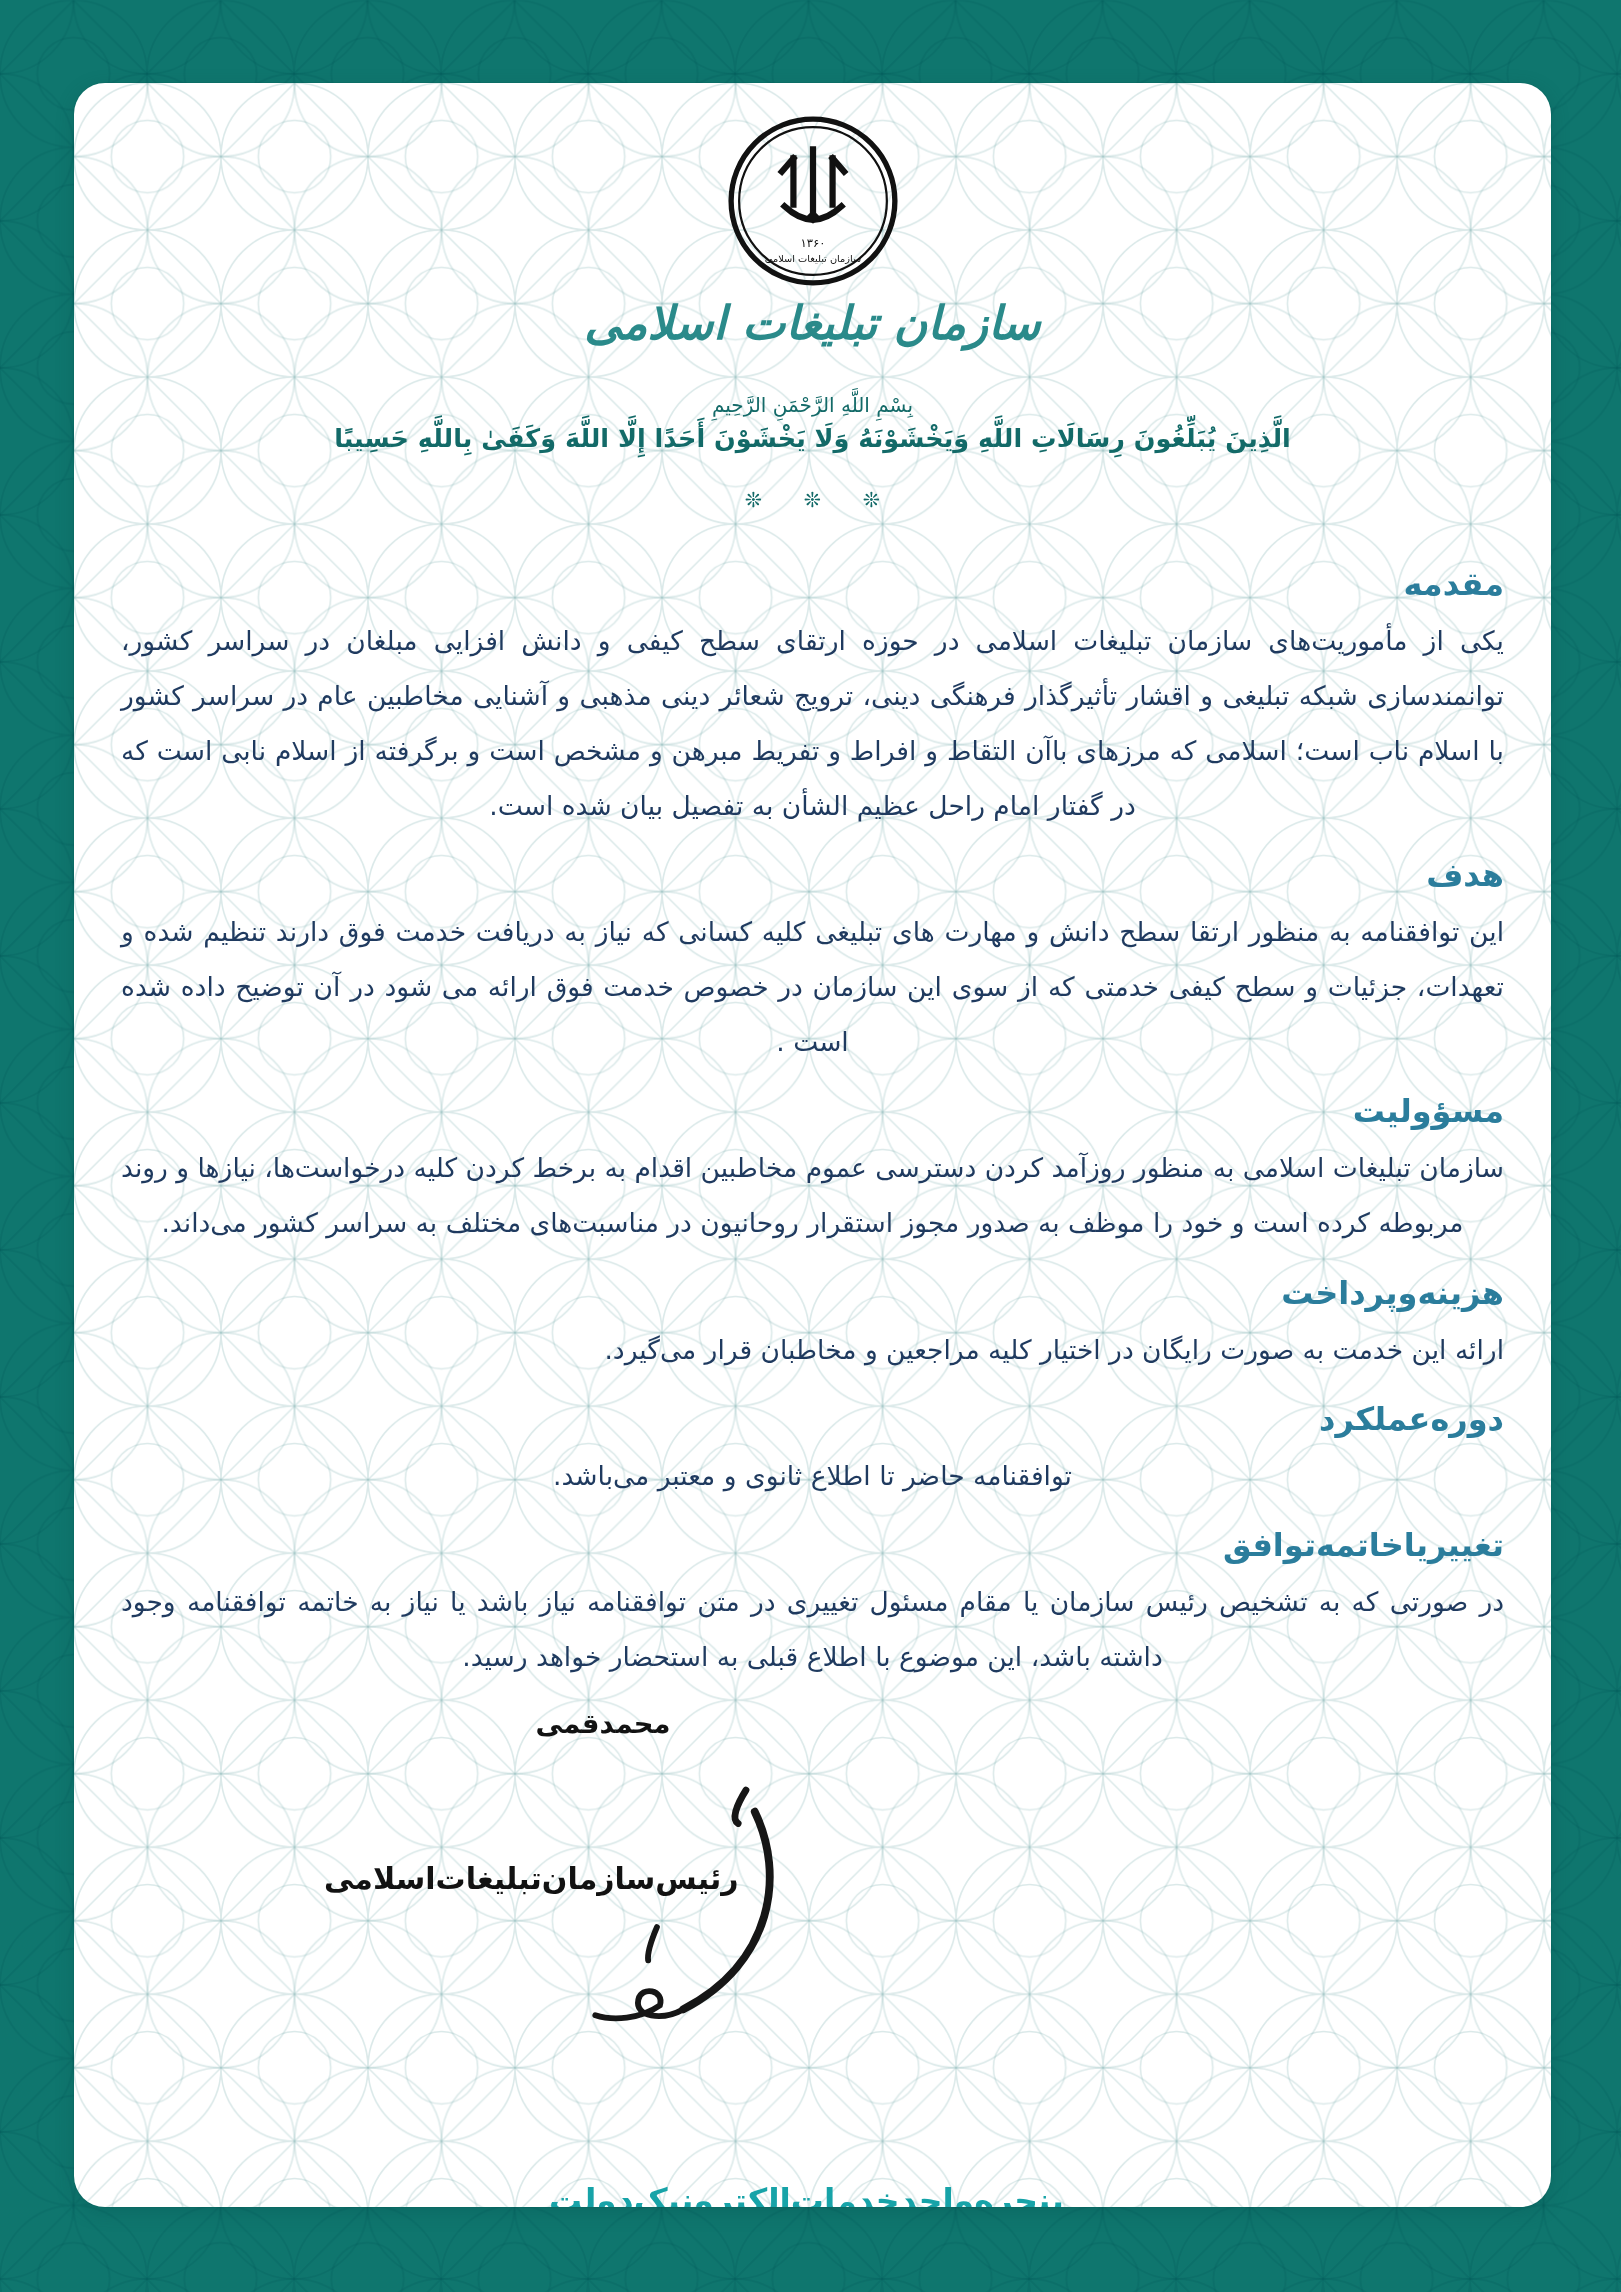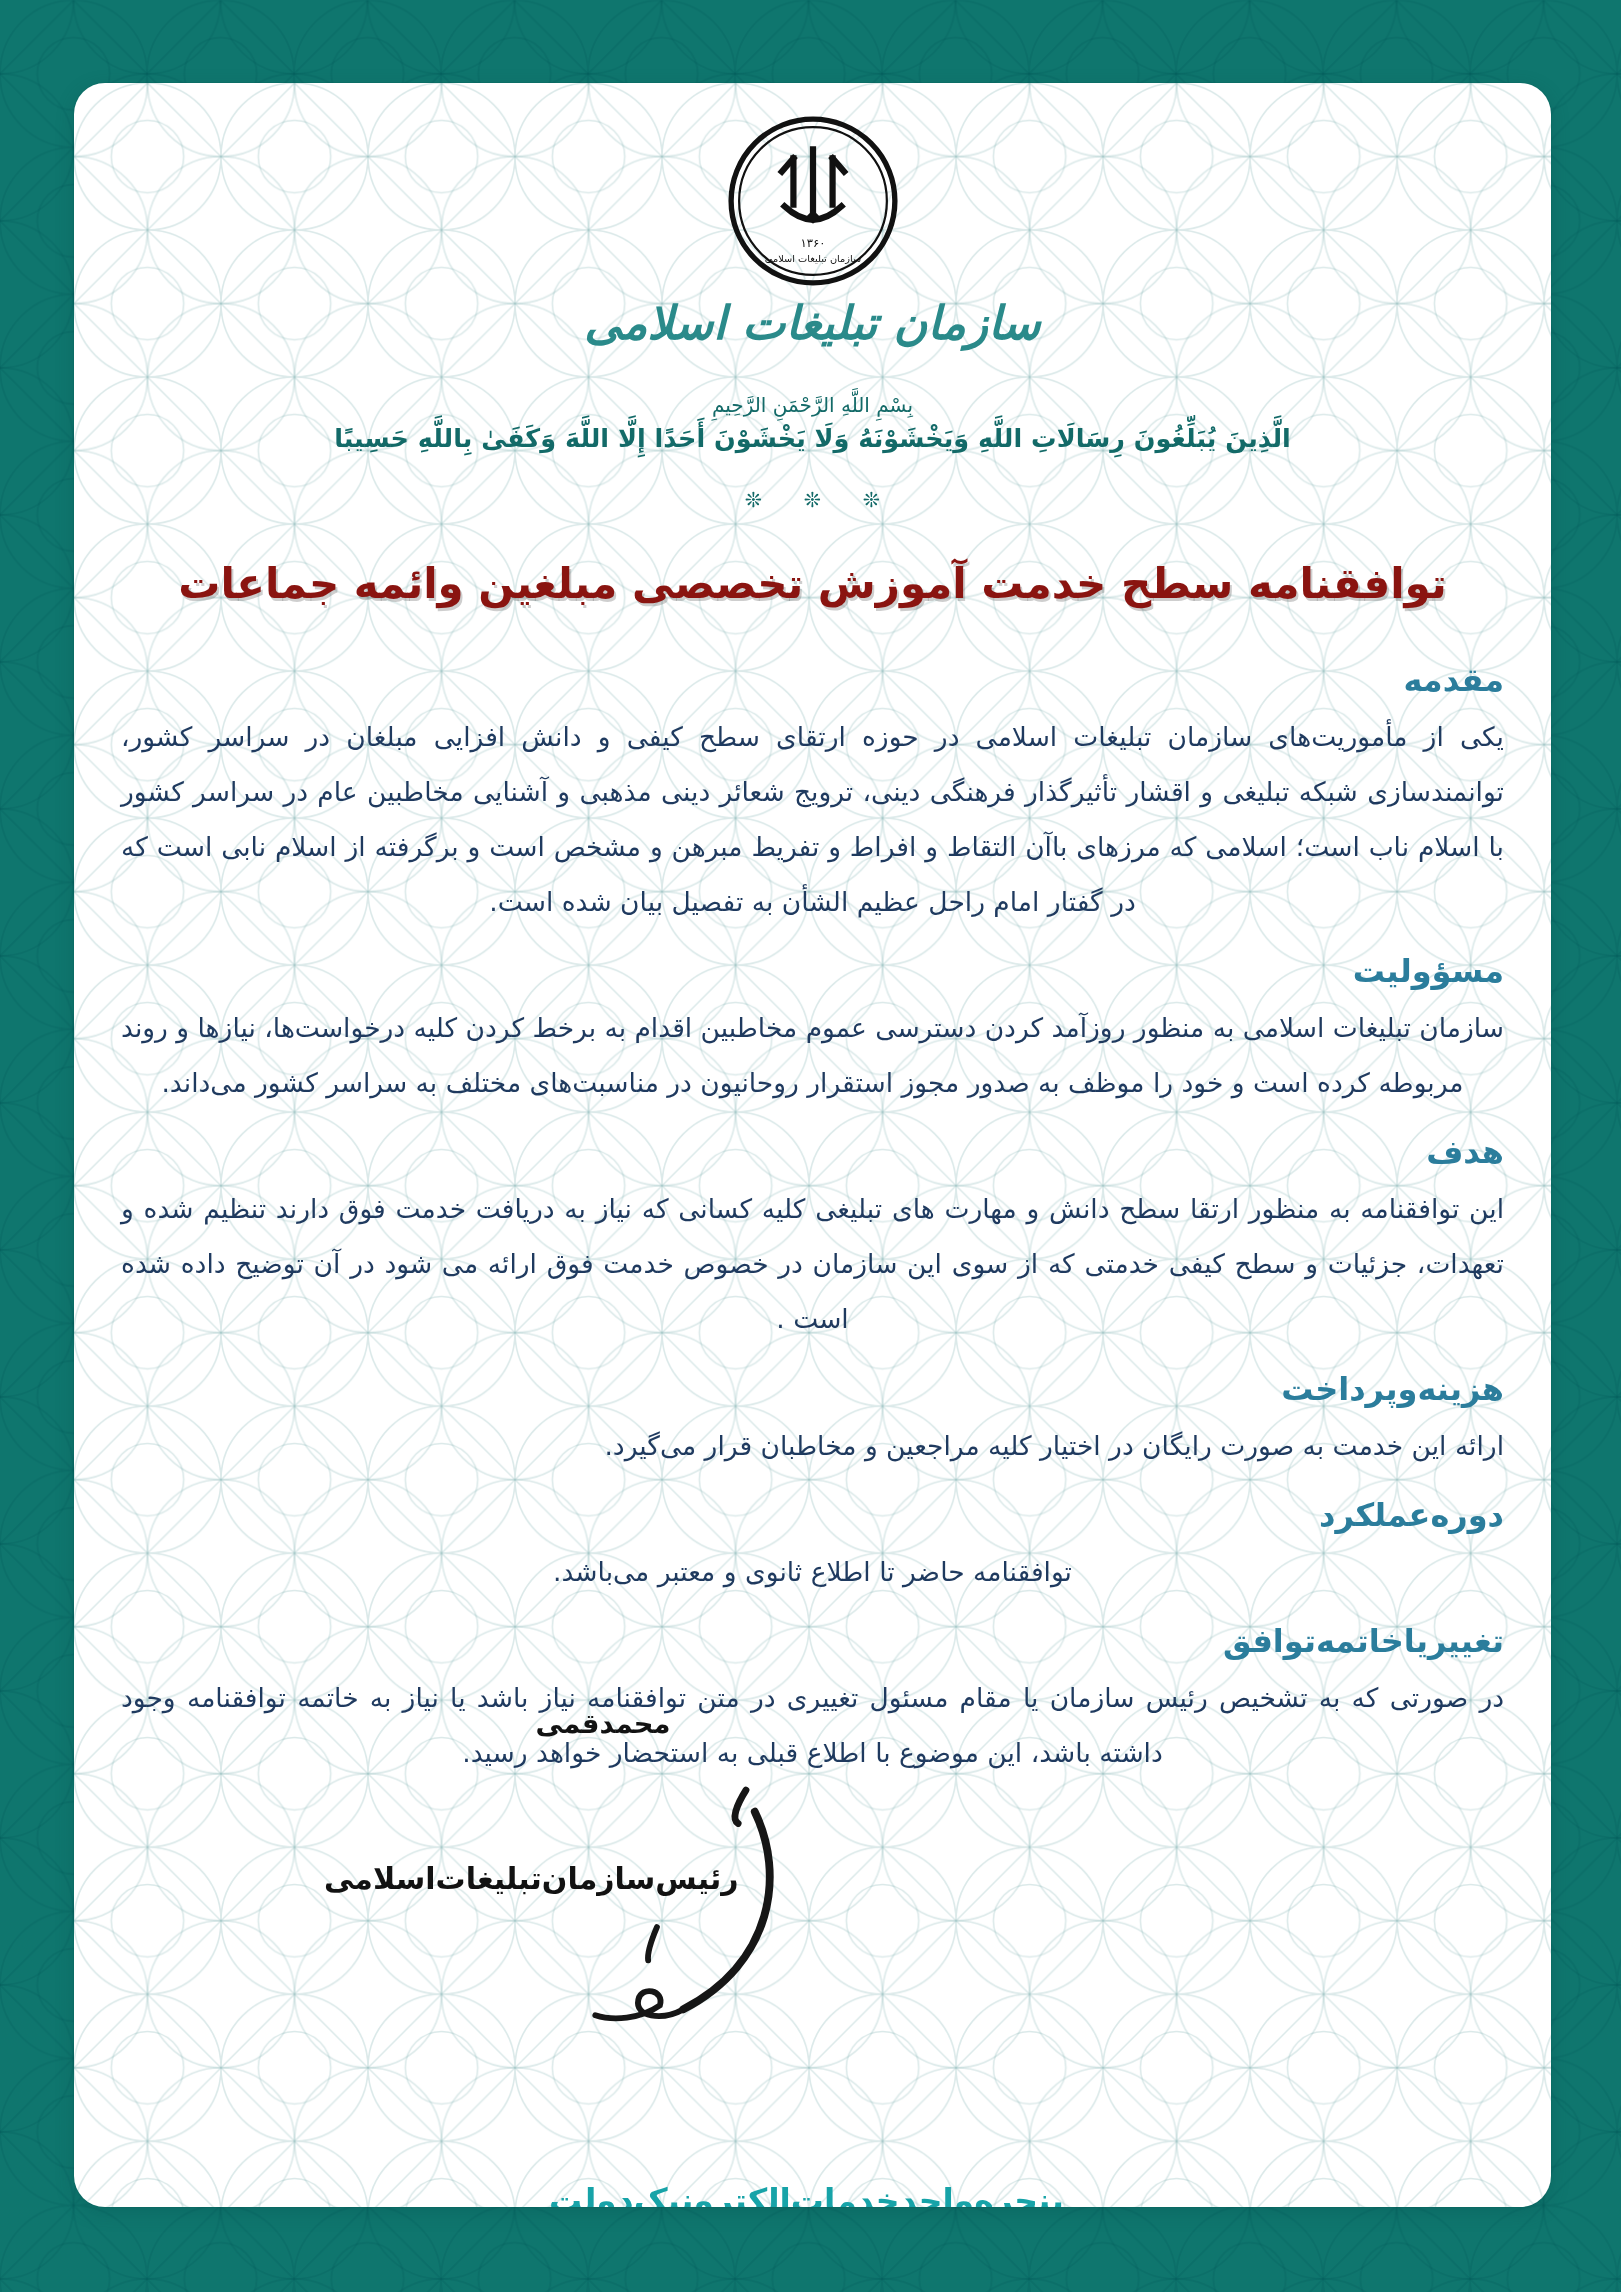--- a/index.html
+++ b/index.html
@@ -100,37 +100,36 @@
         </svg>
       </div>
 
       <div class="calligraphy">سازمان تبلیغات اسلامی</div>
 
       <div class="bismillah">بِسْمِ اللَّهِ الرَّحْمَنِ الرَّحِيمِ</div>
       <div class="verse">الَّذِينَ يُبَلِّغُونَ رِسَالَاتِ اللَّهِ وَيَخْشَوْنَهُ وَلَا يَخْشَوْنَ أَحَدًا إِلَّا اللَّهَ وَكَفَىٰ بِاللَّهِ حَسِيبًا</div>
 
       <div class="ornament">❊ ❊ ❊</div>
 
-      <div class="doc-title">توافقنامه سطح خدمت آموزش تخصصی مبلغین وائمه جماعات</div>
 
       <div class="sections">
 
         <div class="section">
           <h2 class="sec-heading">مقدمه</h2>
           <p class="sec-body">یکی از مأموریت‌های سازمان تبلیغات اسلامی در حوزه ارتقای سطح کیفی و دانش افزایی مبلغان در سراسر کشور، توانمندسازی شبکه تبلیغی و اقشار تأثیرگذار فرهنگی دینی، ترویج شعائر دینی مذهبی و آشنایی مخاطبین عام در سراسر کشور با اسلام ناب است؛ اسلامی که مرزهای باآن التقاط و افراط و تفریط مبرهن و مشخص است و برگرفته از اسلام نابی است که در گفتار امام راحل عظیم الشأن به تفصیل بیان شده است.</p>
         </div>
 
         <div class="section">
-          <h2 class="sec-heading">مسؤولیت</h2>
-          <p class="sec-body">سازمان تبلیغات اسلامی به منظور روزآمد کردن دسترسی عموم مخاطبین اقدام به برخط کردن کلیه درخواست‌ها، نیازها و روند مربوطه کرده است و خود را موظف به صدور مجوز استقرار روحانیون در مناسبت‌های مختلف به سراسر کشور می‌داند.</p>
+          <h2 class="sec-heading">هدف</h2>
+          <p class="sec-body">این توافقنامه به منظور ارتقا سطح دانش و مهارت های تبلیغی کلیه کسانی که نیاز به دریافت خدمت فوق دارند تنظیم شده و تعهدات، جزئیات و سطح کیفی خدمتی که از سوی این سازمان در خصوص خدمت فوق ارائه می شود در آن توضیح داده شده است .</p>
         </div>
 
         <div class="section">
-          <h2 class="sec-heading">هدف</h2>
-          <p class="sec-body">این توافقنامه به منظور ارتقا سطح دانش و مهارت های تبلیغی کلیه کسانی که نیاز به دریافت خدمت فوق دارند تنظیم شده و تعهدات، جزئیات و سطح کیفی خدمتی که از سوی این سازمان در خصوص خدمت فوق ارائه می شود در آن توضیح داده شده است .</p>
+          <h2 class="sec-heading">مسؤولیت</h2>
+          <p class="sec-body">سازمان تبلیغات اسلامی به منظور روزآمد کردن دسترسی عموم مخاطبین اقدام به برخط کردن کلیه درخواست‌ها، نیازها و روند مربوطه کرده است و خود را موظف به صدور مجوز استقرار روحانیون در مناسبت‌های مختلف به سراسر کشور می‌داند.</p>
         </div>
 
         <div class="section">
           <h2 class="sec-heading">هزینه‌وپرداخت</h2>
           <p class="sec-body last-start">ارائه این خدمت به صورت رایگان در اختیار کلیه مراجعین و مخاطبان قرار می‌گیرد.</p>
         </div>
 
         <div class="section">
           <h2 class="sec-heading">دوره‌عملکرد</h2>
           <p class="sec-body">توافقنامه حاضر تا اطلاع ثانوی و معتبر می‌باشد.</p>

